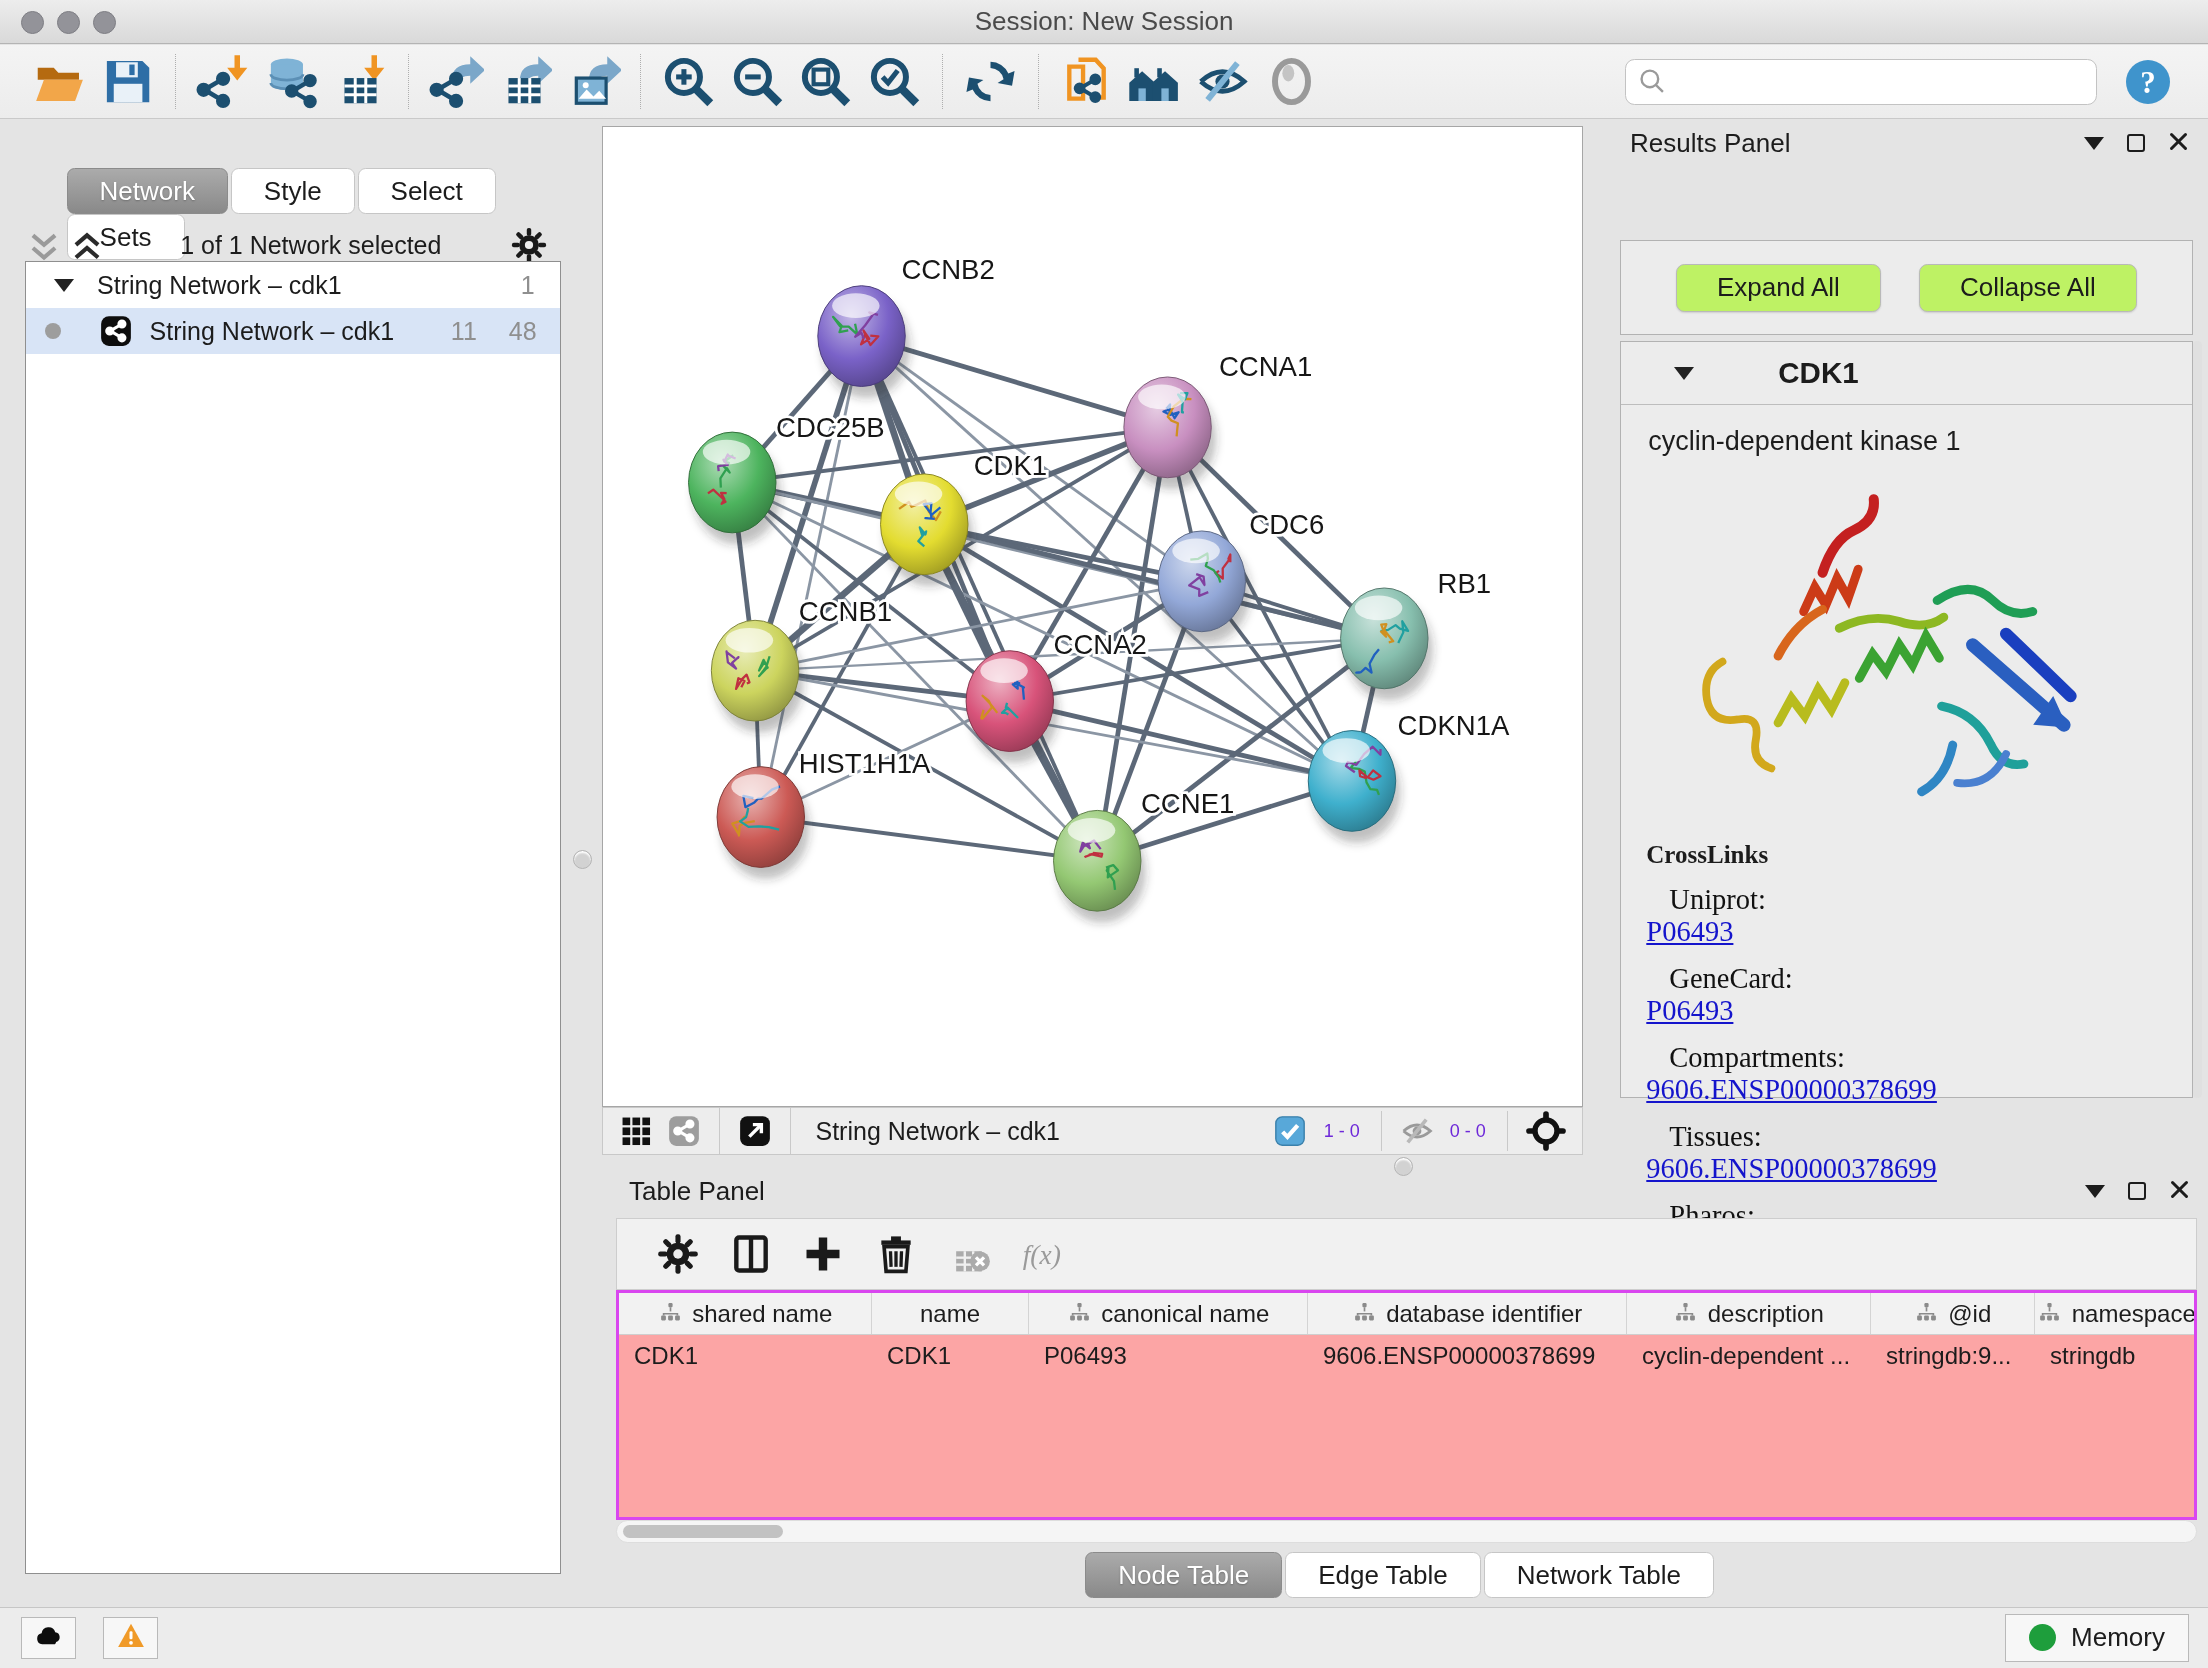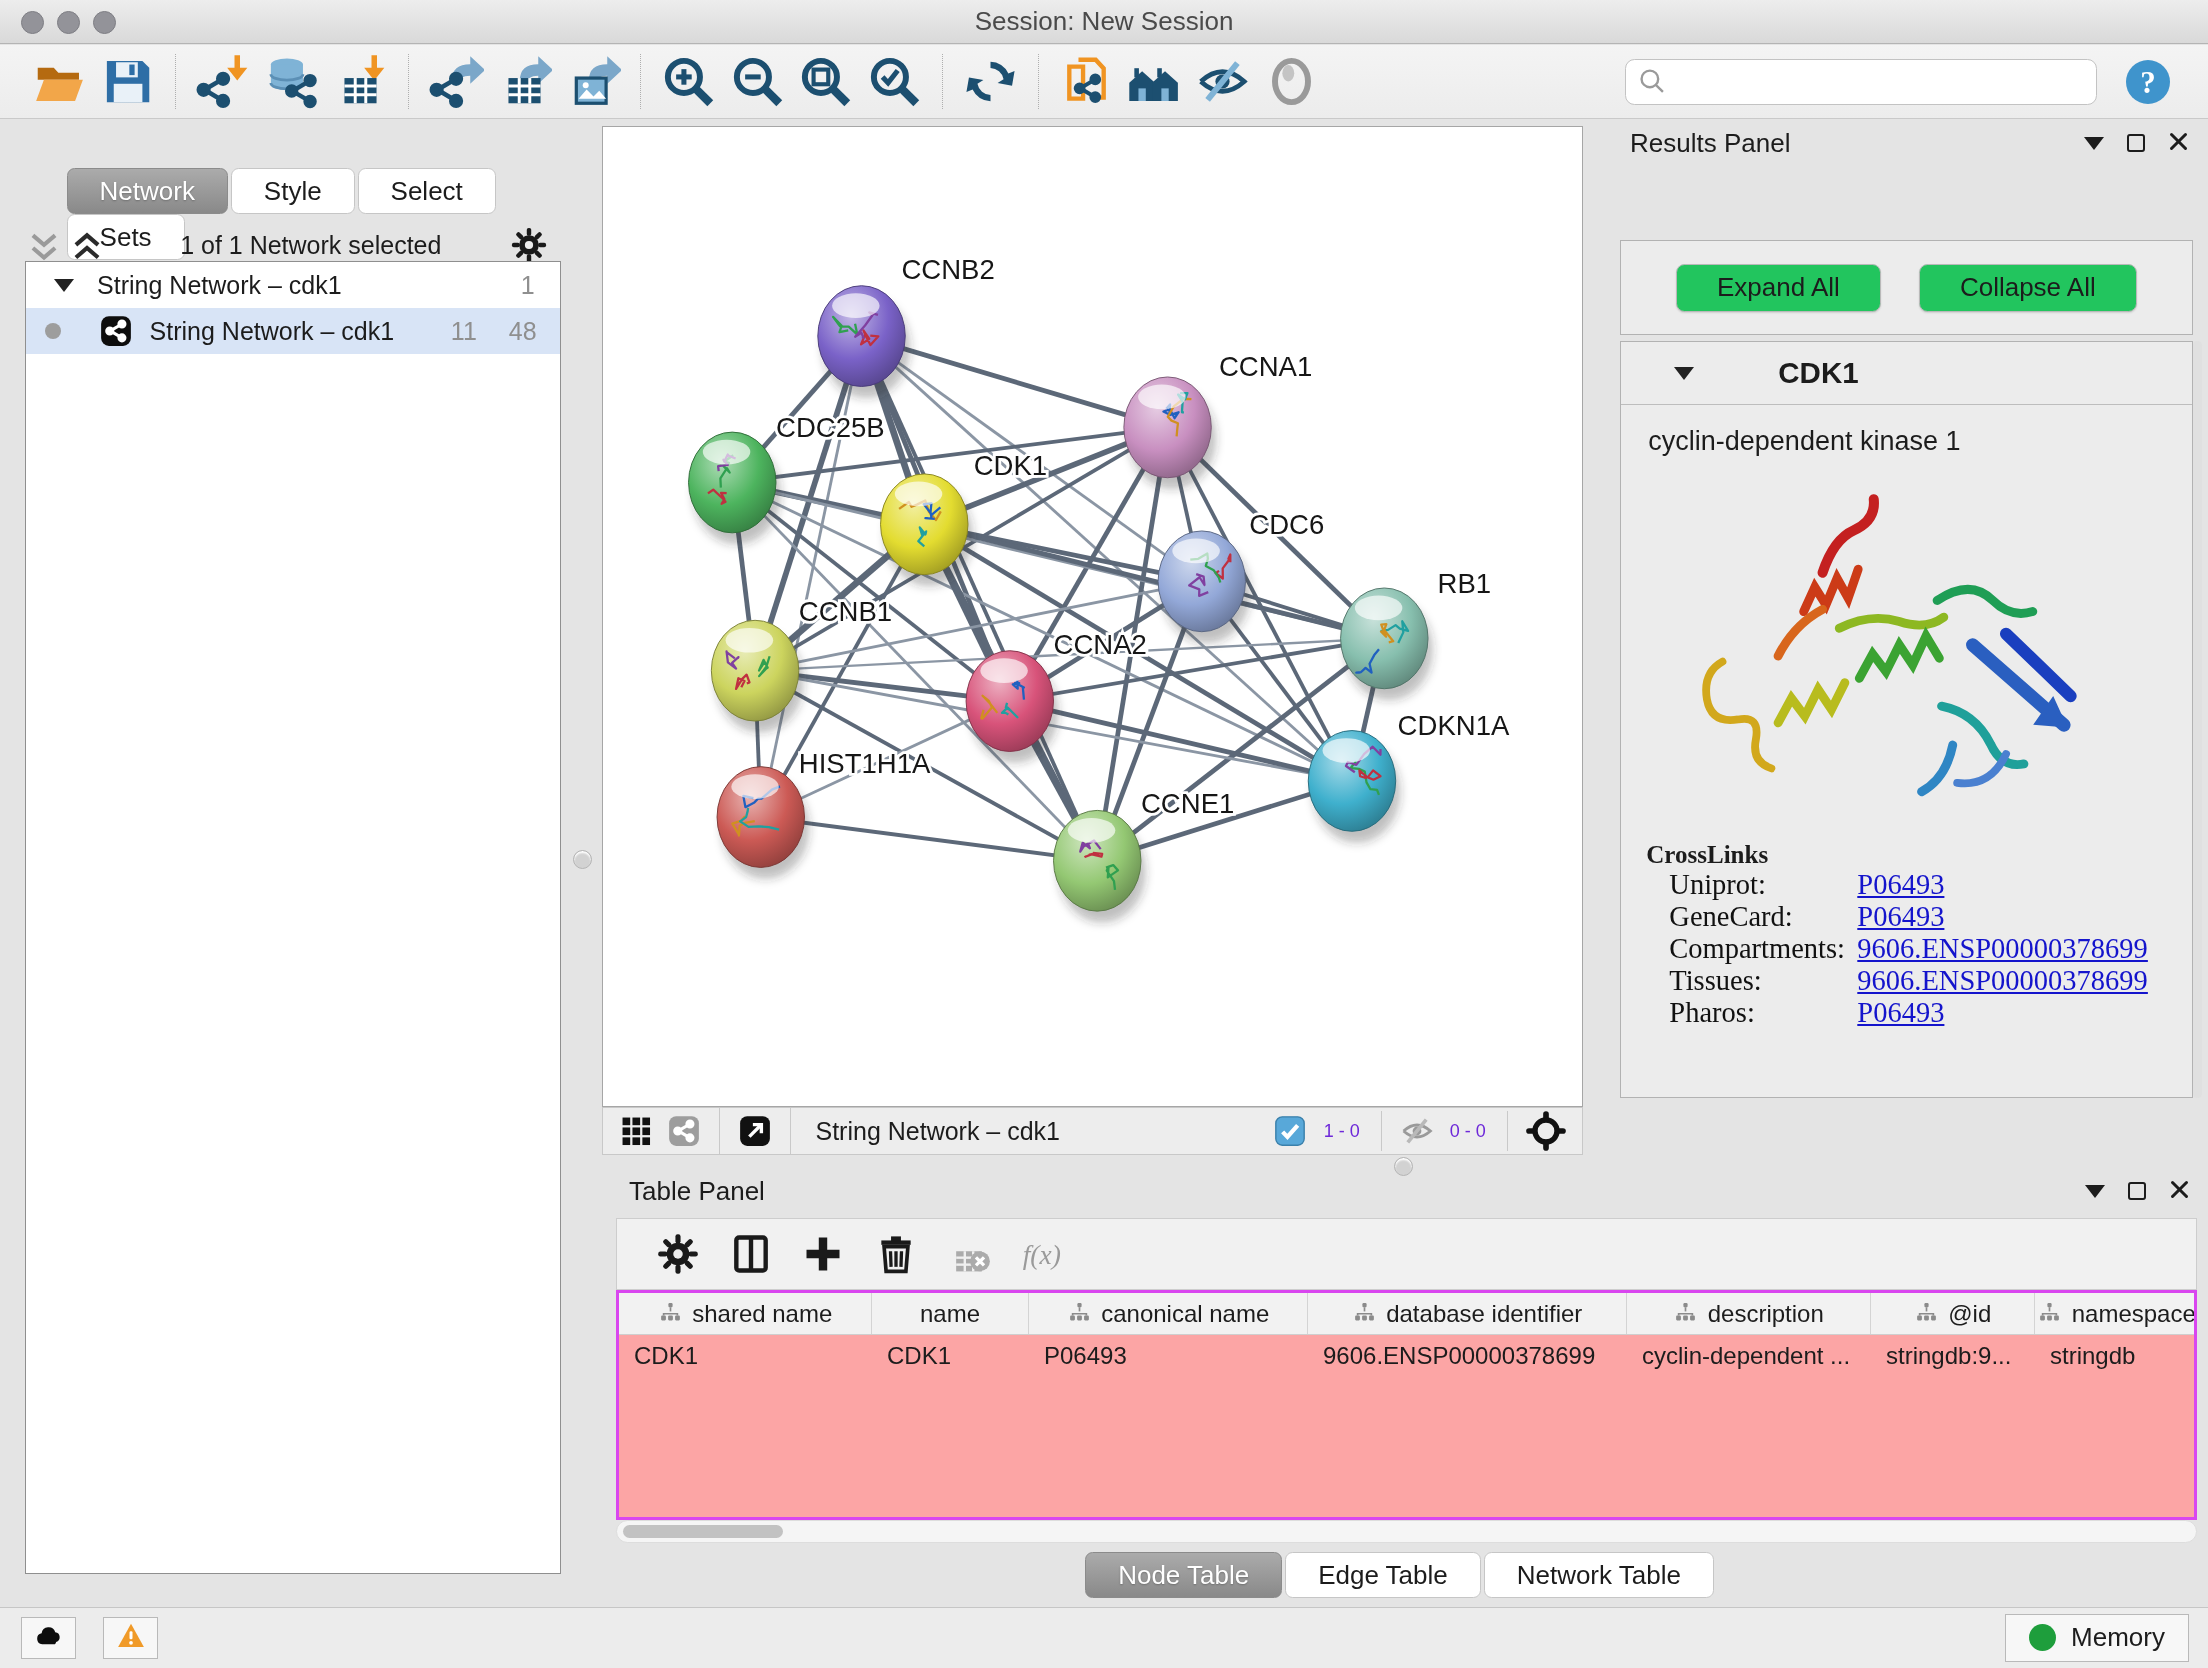--- a/index.html
+++ b/index.html
@@ -62,31 +62,31 @@
   .ct-sep { align-self:stretch; border-left:1px solid #c9c9c9; margin:0 11.4px; }
   #ct-netname { font-size:25px; margin-left:13.3px; }
   .ct-count { font-size:18px; color:#6d28d9; margin:0 9.5px; }
 
   
   #results-panel { left:1607px; top:124px; width:595px; height:1033px; }
   #results-panel .panel-header { padding:0 13.3px 0 23px; }
   #rp-tab { position:absolute; top:38px; left:0; width:100%; text-align:center; }
   #rp-tab .tab { border-radius:7.6px; }
   #rp-box1 { position:absolute; left:13.3px; right:9.5px; top:116px; height:95px; background:#ececec; border:1px solid #b2b2b2; display:flex; align-items:center; justify-content:center; gap:38px; }
-  .rp-btn { height:48px; padding:0 40px; background:#22c55e; border:1px solid #b9b9b9; border-radius:8.6px; font-size:26px; display:inline-flex; align-items:center; box-shadow:0 1px 1.9px rgba(0,0,0,.12); }
+  .rp-btn { height:48px; padding:0 40px; background:#bef264; border:1px solid #b9b9b9; border-radius:8.6px; font-size:26px; display:inline-flex; align-items:center; box-shadow:0 1px 1.9px rgba(0,0,0,.12); }
   #rp-entry { position:absolute; left:13.3px; right:9.5px; top:217px; height:757px; background:#ececec; border:1px solid #b2b2b2; }
   #rp-entry-header { height:63px; border-bottom:1px solid #bdbdbd; display:flex; align-items:center; }
   #rp-entry-header .tri-down { margin-left:53px; }
   #rp-entry-name { font-size:29.5px; font-weight:bold; margin-left:84px; }
   #rp-entry-desc { font-size:27px; padding:21px 0 0 27px; }
   #protein-wrap { width:514px; height:367px; margin:9.5px auto 0 auto; }
   #protein-wrap svg { width:100%; height:100%; }
   #crosslinks { margin:7.6px 9.5px 0 25px; font-family:"Liberation Serif", serif; }
   #crosslinks-title { font-size:25px; font-weight:bold; }
-  .cl-row { display:flex; font-size:28.5px; }
+  .cl-row { display:flex; margin-top:15px; font-size:28.5px;flex-direction:column; }
   .cl-label { width:211px; padding-left:23px; color:#111; }
   .cl-value a, .cl-value { color:#1414cc; text-decoration:underline; }
   #rp-scroll { position:absolute; right:0px; top:217px; width:9.5px; height:757px; background:#e0e0e0; border-radius:4.8px; }
 
   
   #table-panel { left:599px; top:1172px; width:1604px; height:426px; }
   #table-panel .panel-header { padding:0 13.3px 0 30px; }
   #tp-toolbar { position:absolute; left:17px; right:5.7px; top:46px; height:72px; background:#f1f1f1; border:1px solid #cdcdcd; display:flex; align-items:center; padding-left:25px; }
   .tp-icon { width:44px; height:44px; margin:0 14.3px; }
   .tp-icon svg { width:100%; height:100%; }

